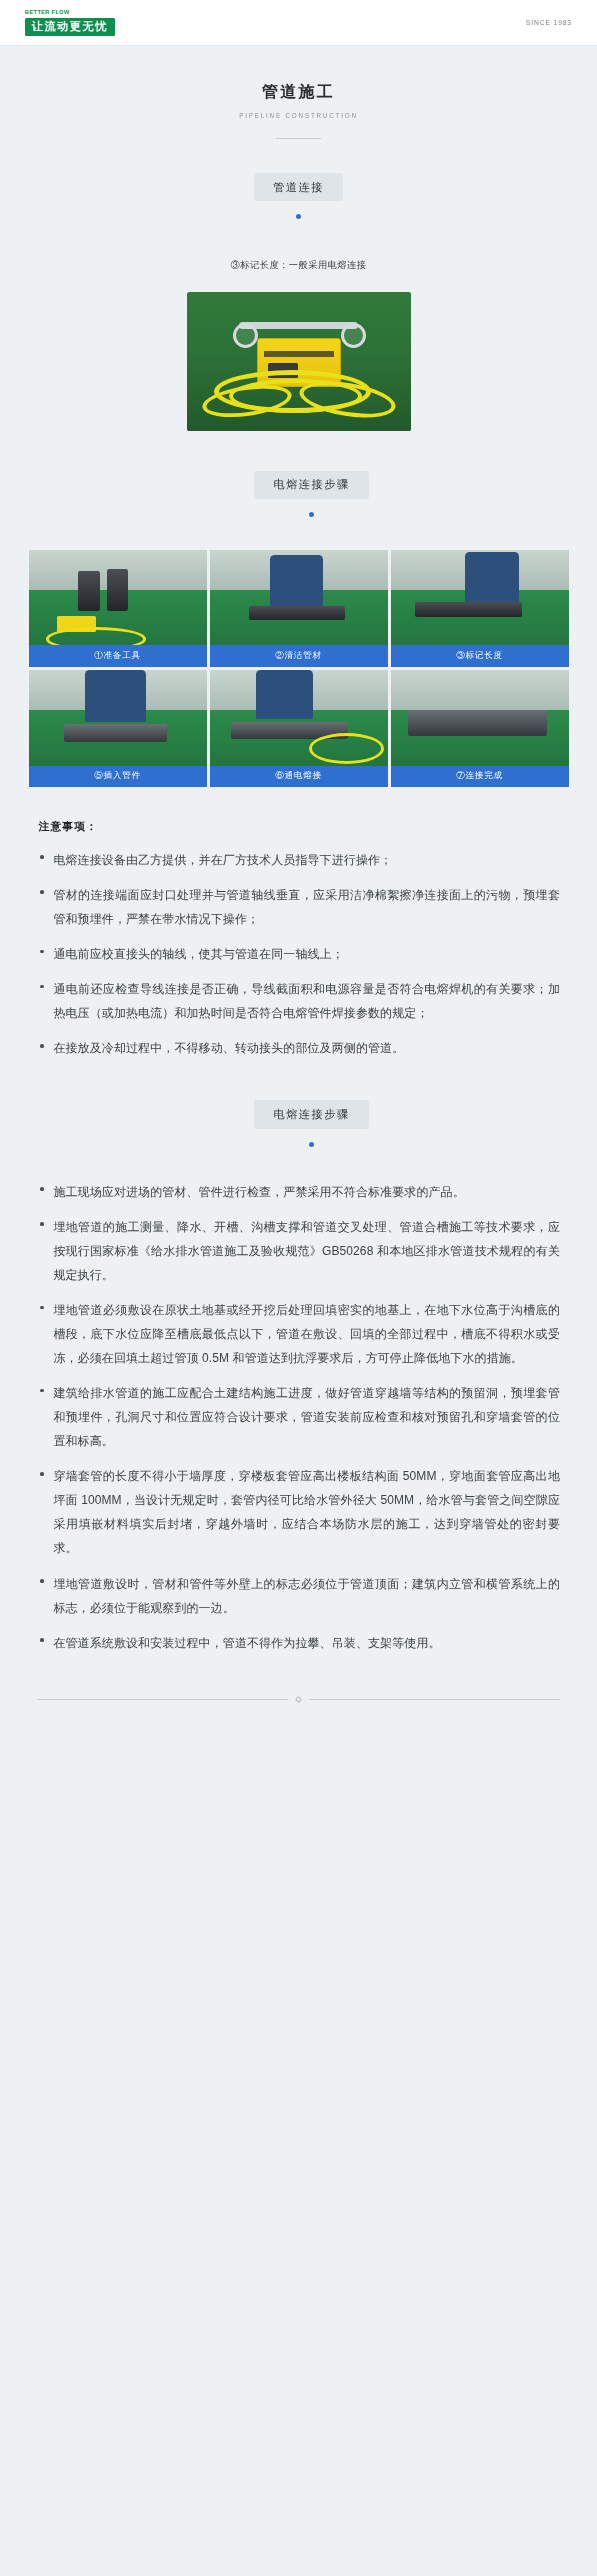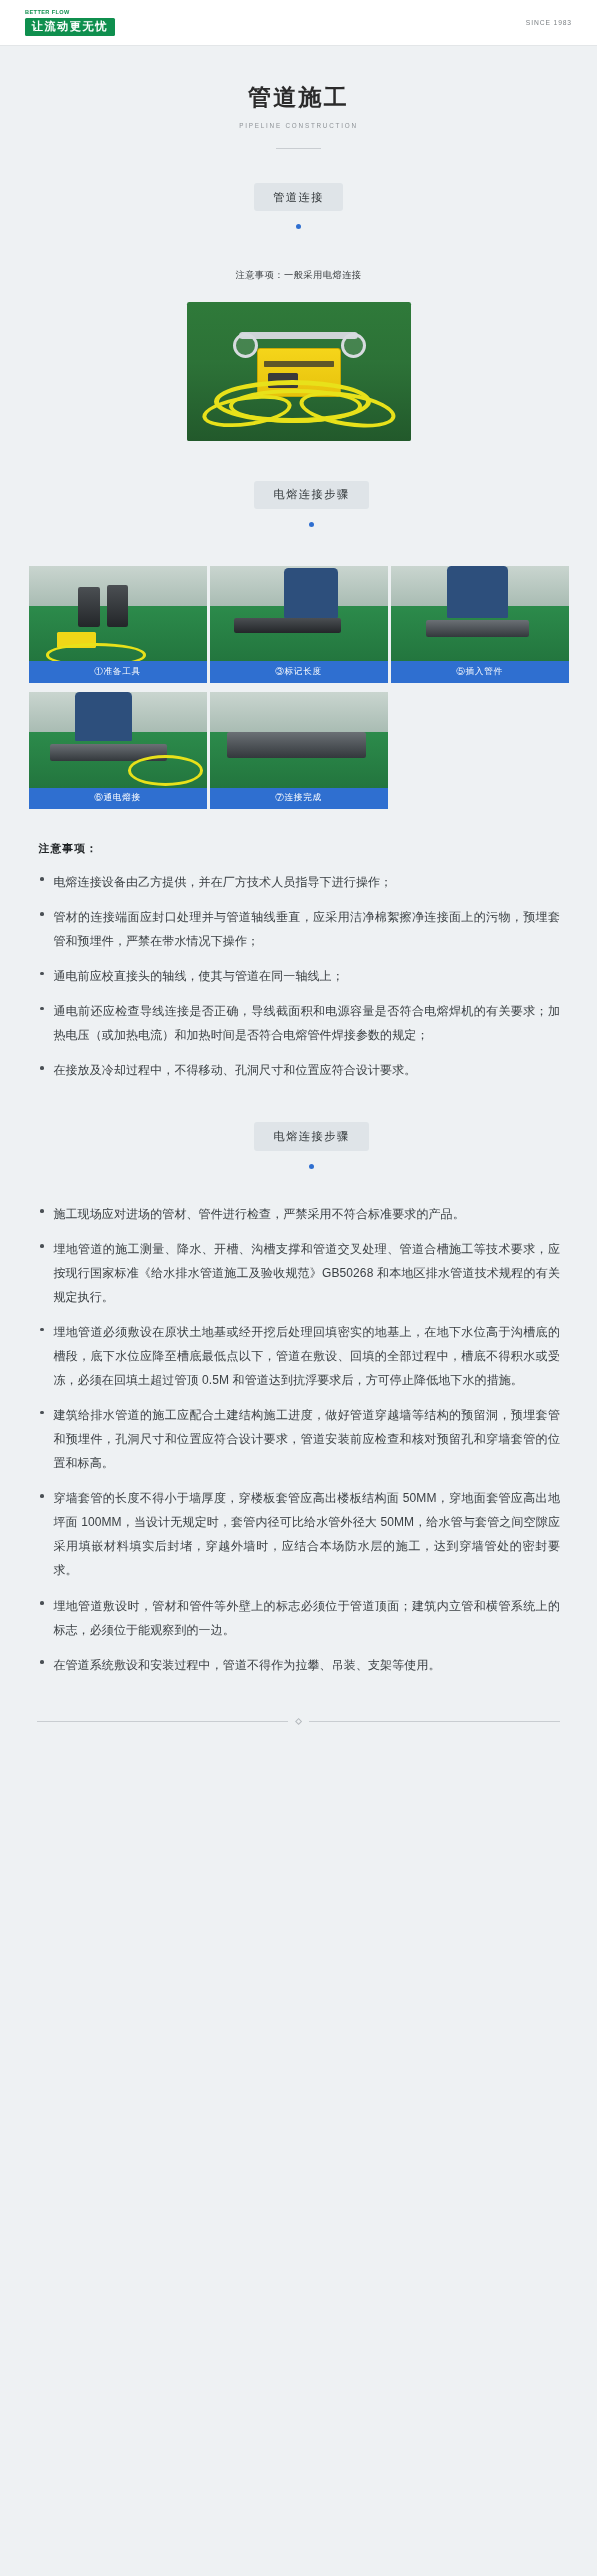--- a/index.html
+++ b/index.html
@@ -56,21 +56,21 @@
     font-size: 6.7px;
     letter-spacing: 0.9px;
     color: #7a7f83;
   }
   
   .title-wrap {
     text-align: center;
     padding-top: 36px;
   }
   .main-title {
-    font-size: 23px;
+    font-size: 16px;
     font-weight: bold;
     color: #2b2b2b;
     letter-spacing: 2.2px;
   }
   .sub-title {
     font-size: 6.3px;
     letter-spacing: 1.8px;
     color: #8d9296;
     margin-top: 9px;
   }
@@ -166,21 +166,20 @@
     margin: 33px auto 0 auto;
     display: grid;
     grid-template-columns: repeat(3, 1fr);
     gap: 3px;
   }
   .cell {
     position: relative;
     background: #2f7d46;
     overflow: hidden;
     aspect-ratio: 240 / 158;
-    margin-top: 6px;
   }
   .cell .floor {
     position: absolute; left: 0; right: 0; bottom: 0; top: 34%;
     background: linear-gradient(#2c8b4b, #1f6d39);
   }
   .cell .wall {
     position: absolute; left: 0; right: 0; top: 0; height: 34%;
     background: linear-gradient(#c9d5cf, #a9bcb3);
   }
   .cell .worker {
@@ -289,21 +288,21 @@
     <div class="main-title">管道施工</div>
     <div class="sub-title">PIPELINE CONSTRUCTION</div>
     <div class="title-rule"></div>
   </div>
 
   <div class="sec">
     <div class="pill">管道连接</div>
     <div class="dot"></div>
   </div>
 
-  <div class="lead">注意事项：一般采用电熔连接</div>
+  <div class="lead">③标记长度：一般采用电熔连接</div>
 
   <div class="hero">
     <div class="ground"></div>
     <div class="bar"></div>
     <div class="reel-l"></div>
     <div class="reel-r"></div>
     <div class="machine">
       <div class="stripe"></div>
       <div class="panel"></div>
     </div>
@@ -323,20 +322,27 @@
     <div class="cell">
       <div class="wall"></div>
       <div class="floor"></div>
       <div class="pipe" style="left:28%;top:18%;width:12%;height:34%;"></div>
       <div class="pipe" style="left:44%;top:16%;width:12%;height:36%;"></div>
       <div class="yellowbox" style="left:16%;top:56%;width:22%;height:14%;"></div>
       <div class="cord" style="left:10%;top:66%;width:56%;height:20%;"></div>
       <div class="cap">①准备工具</div>
     </div>
 
+    <div class="cell">
+      <div class="wall"></div>
+      <div class="floor"></div>
+      <div class="worker" style="left:34%;top:4%;width:30%;height:44%;"></div>
+      <div class="pipe" style="left:22%;top:48%;width:54%;height:12%;"></div>
+      <div class="cap">②清洁管材</div>
+    </div>
 
     <div class="cell">
       <div class="wall"></div>
       <div class="floor"></div>
       <div class="worker" style="left:42%;top:2%;width:30%;height:42%;"></div>
       <div class="pipe" style="left:14%;top:44%;width:60%;height:13%;"></div>
       <div class="cap">③标记长度</div>
     </div>
 
 
@@ -366,21 +372,21 @@
 
   </div>
 
   <div class="block">
     <div class="block-title">注意事项：</div>
     <ul class="notes">
       <li>电熔连接设备由乙方提供，并在厂方技术人员指导下进行操作；</li>
       <li>管材的连接端面应封口处理并与管道轴线垂直，应采用洁净棉絮擦净连接面上的污物，预埋套管和预埋件，严禁在带水情况下操作；</li>
       <li>通电前应校直接头的轴线，使其与管道在同一轴线上；</li>
       <li>通电前还应检查导线连接是否正确，导线截面积和电源容量是否符合电熔焊机的有关要求；加热电压（或加热电流）和加热时间是否符合电熔管件焊接参数的规定；</li>
-      <li>在接放及冷却过程中，不得移动、孔洞尺寸和位置应符合设计要求。</li>
+      <li>在接放及冷却过程中，不得移动、转动接头的部位及两侧的管道。</li>
     </ul>
   </div>
 
   <div class="sec sec-gap">
     <div class="pill">电熔连接步骤</div>
     <div class="dot"></div>
   </div>
 
   <div class="block">
     <ul class="notes">

